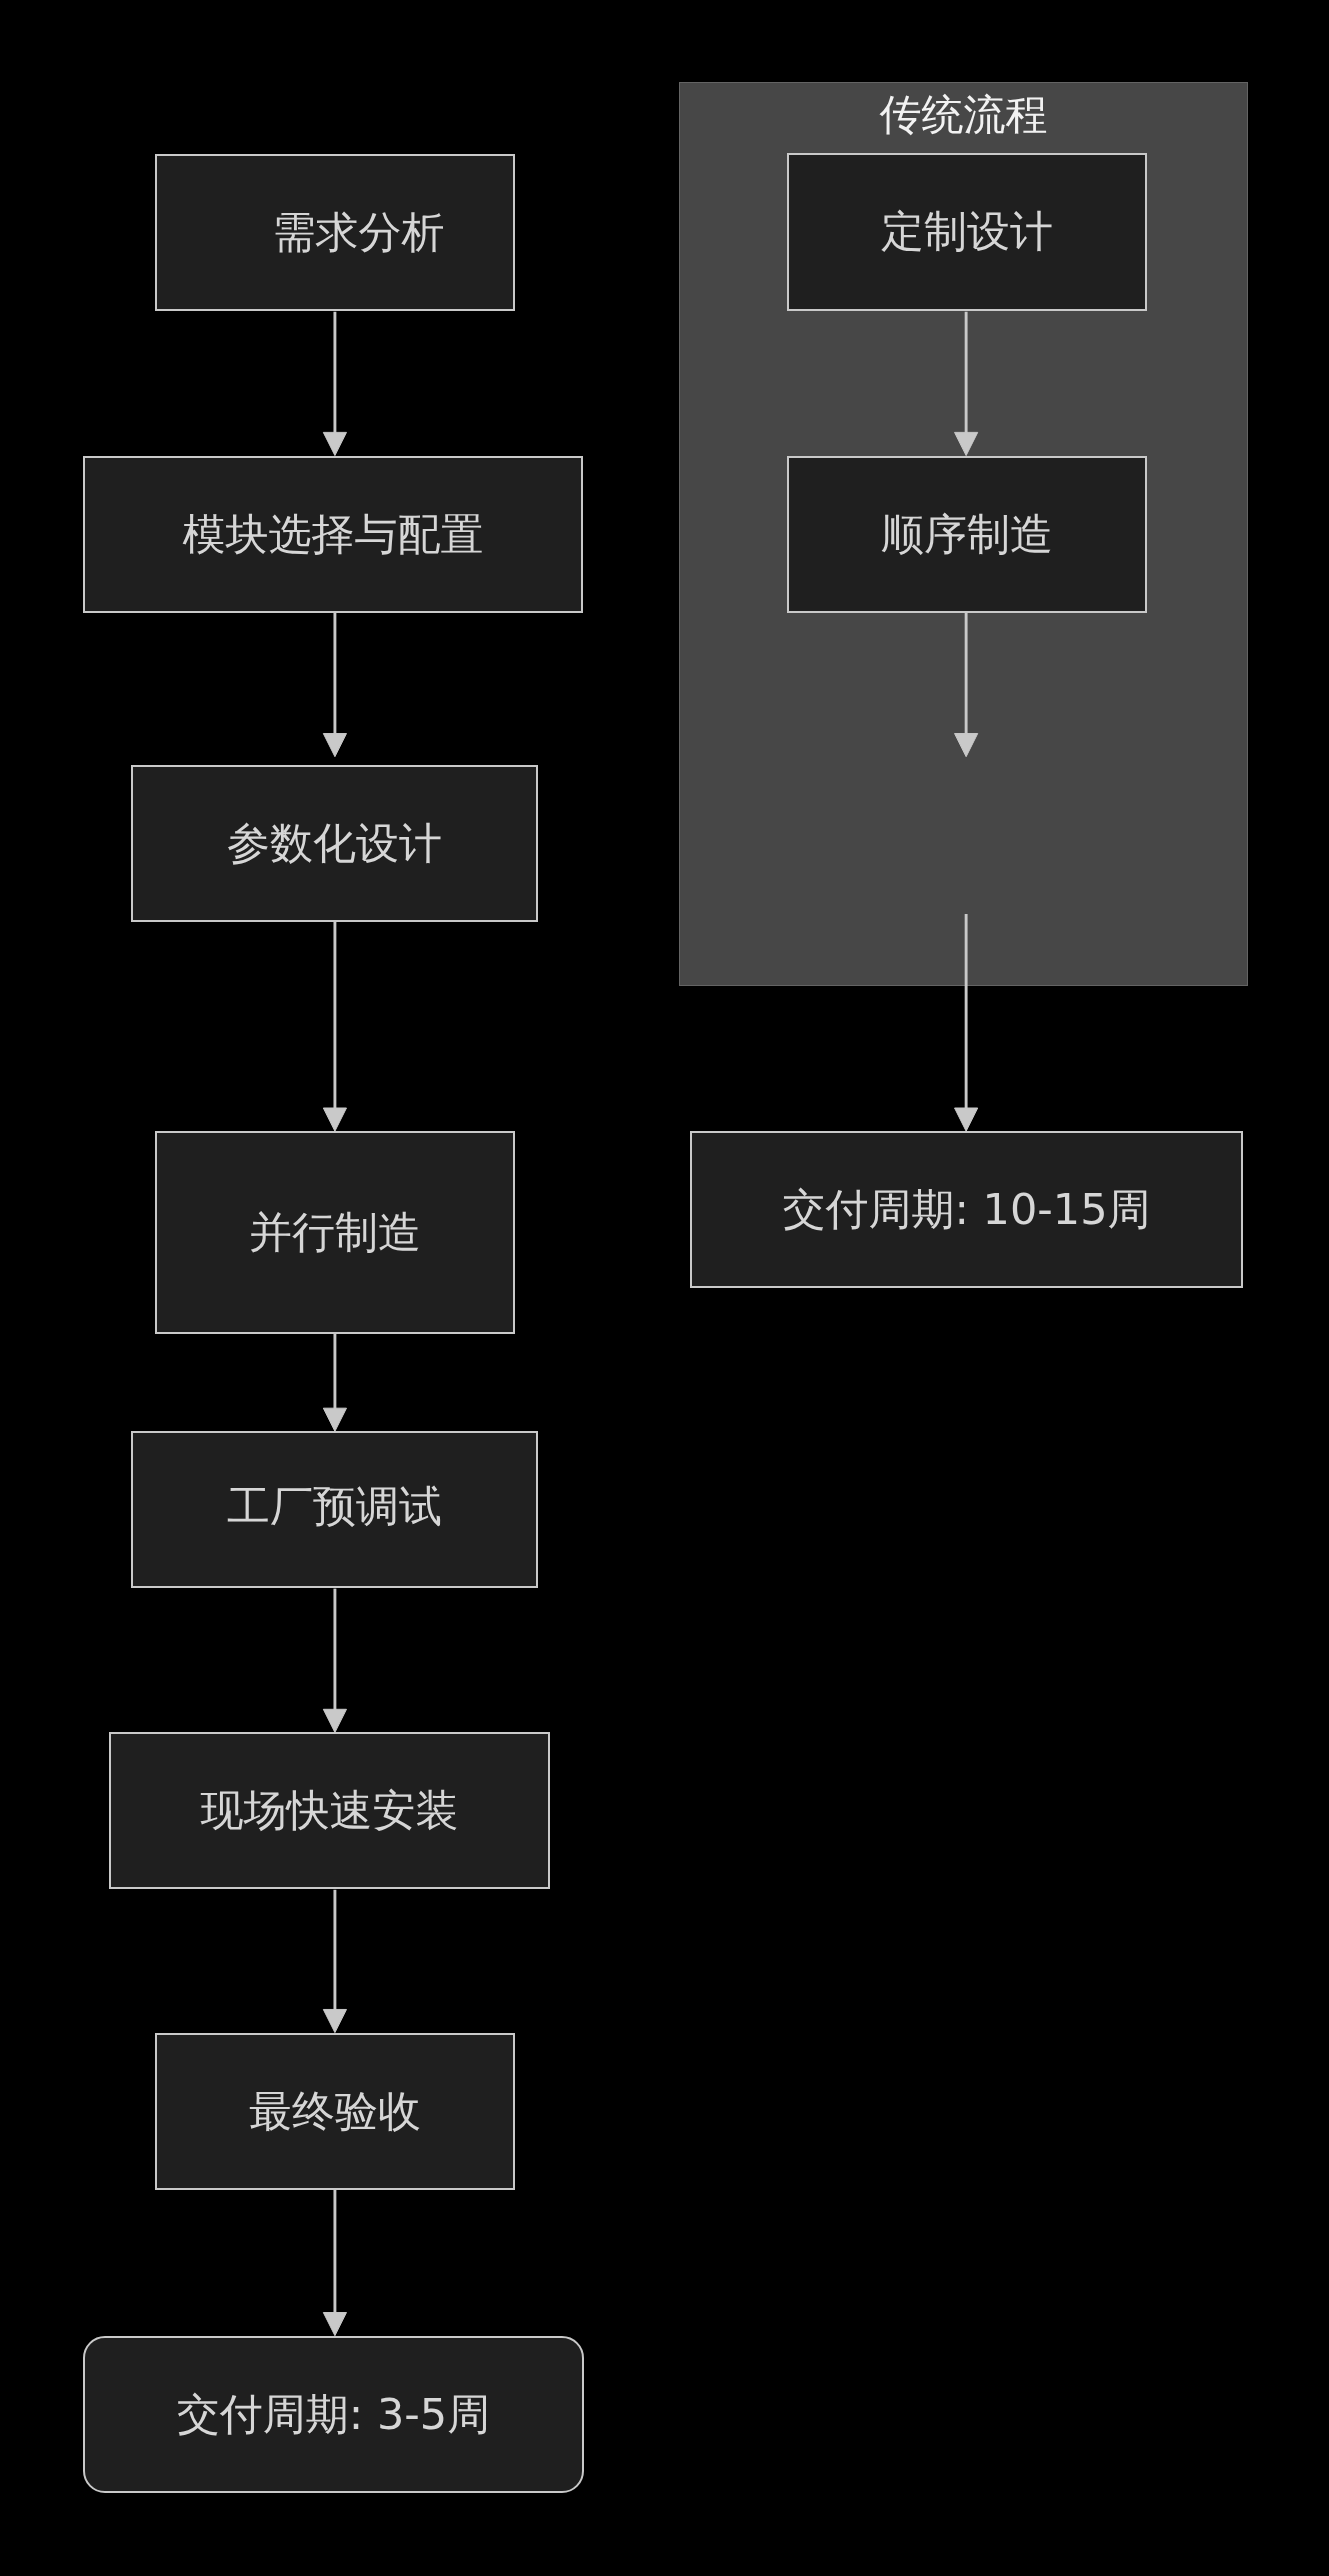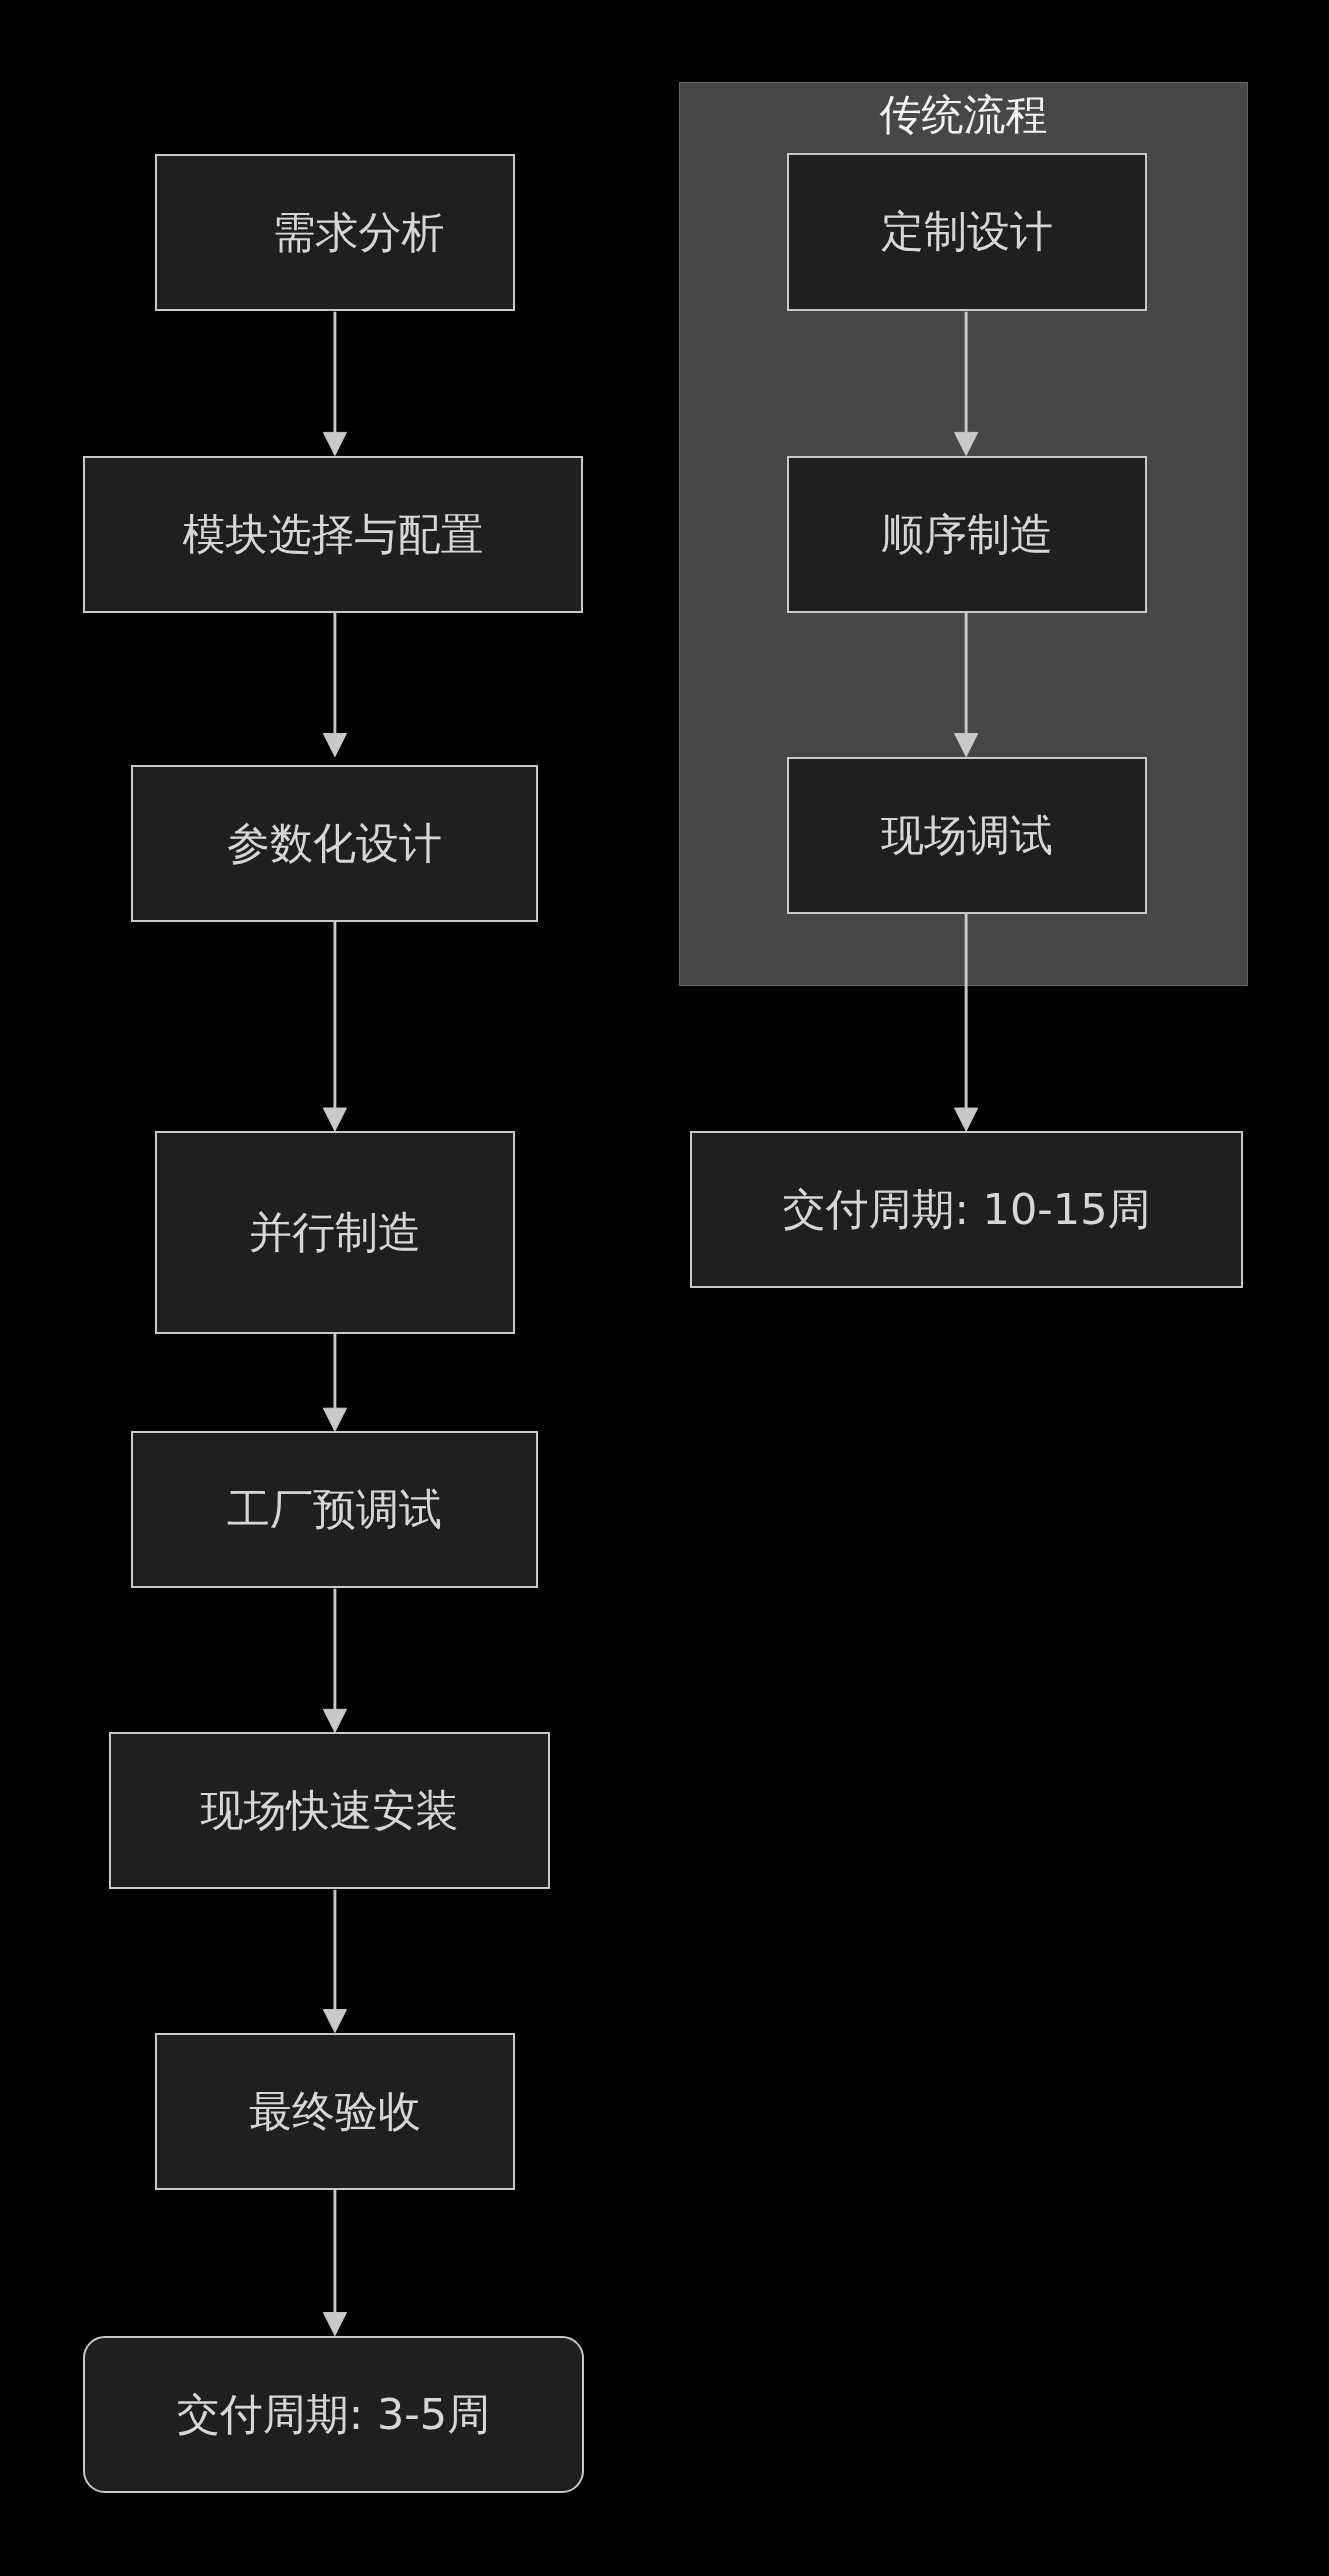--- a/index.html
+++ b/index.html
@@ -111,30 +111,29 @@
   </svg>
 
   <div class="node" style="left:155px;top:154px;width:360px;height:157px;padding-left:47px;">需求分析</div>
 
   <div class="node" style="left:83px;top:456px;width:500px;height:157px;">模块选择与配置</div>
 
   <div class="node" style="left:131px;top:757px;width:407px;height:157px;margin-top:8px;">参数化设计</div>
 
   <div class="node" style="left:155px;top:1131px;width:360px;height:203px;">并行制造</div>
 
-  <div class="node" style="left:131px;top:1431px;width:407px;height:157px;">工厂预调试</div>
+  <div class="node" style="left:131px;top:1431px;width:407px;height:157px;font-family:Liberation Mono, monospace;">工厂预调试</div>
 
   <div class="node" style="left:109px;top:1732px;width:441px;height:157px;">现场快速安装</div>
 
   <div class="node" style="left:155px;top:2033px;width:360px;height:157px;">最终验收</div>
 
   <div class="node" style="left:83px;top:2336px;width:501px;height:157px;border-radius:22px;">交付周期: 3-5周</div>
 
   <div class="node" style="left:787px;top:153px;width:360px;height:158px;">定制设计</div>
 
   <div class="node" style="left:787px;top:456px;width:360px;height:157px;">顺序制造</div>
 
-  <div class="node" style="left:787px;top:757px;width:360px;height:157px;">现场调试</div>
 
   <div class="node" style="left:690px;top:1131px;width:553px;height:157px;">交付周期: 10-15周</div>
 
 </div>
 
 
 </body></html>

